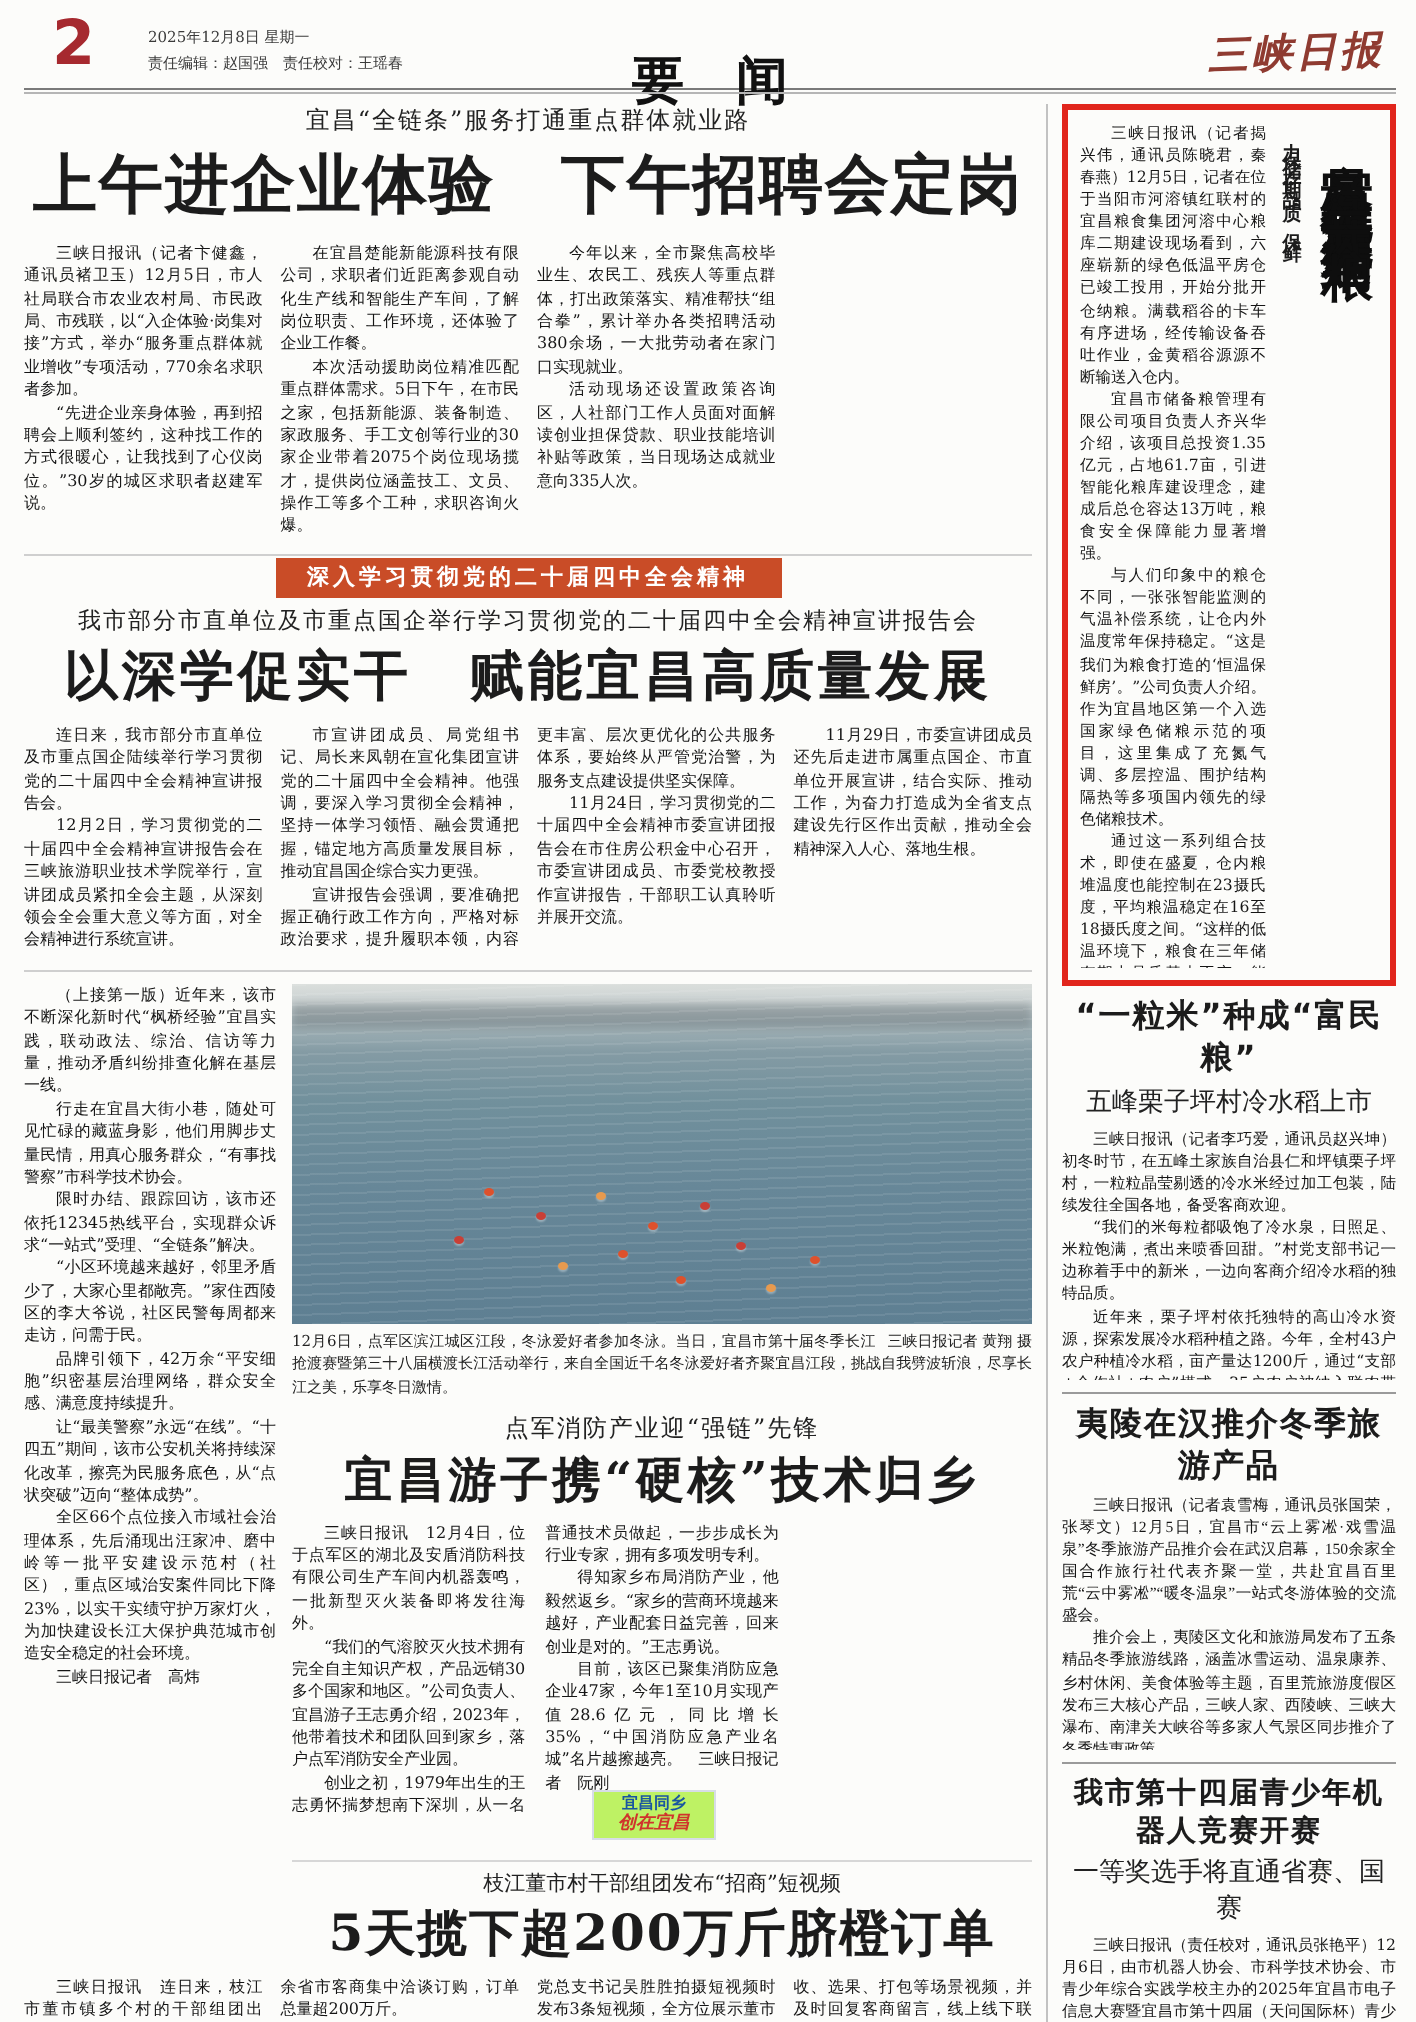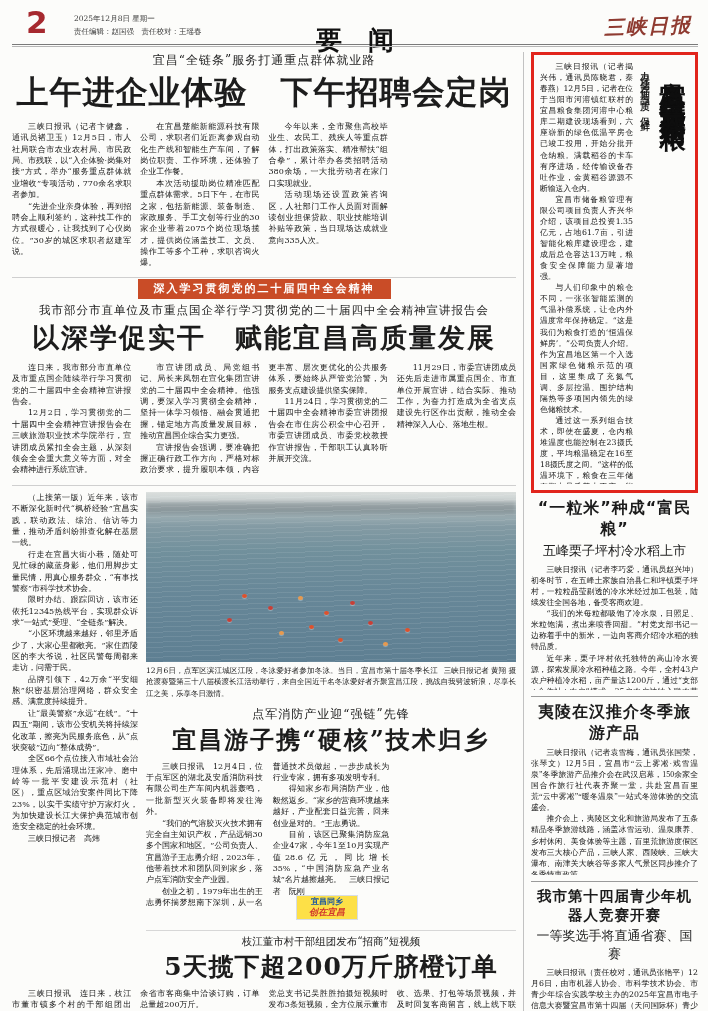--- a/index.html
+++ b/index.html
@@ -73,21 +73,21 @@
   .dot { position:absolute; width:5px; height:4px; border-radius:50%; background:#de512c; box-shadow:0 1px 1px rgba(255,255,255,.35); }
   .dot.b { background:#c93f36; } .dot.c { background:#e89a4e; }
   .caption { font-size:7.5px; line-height:1.5; text-align:justify; color:#222; margin-top:3px; }
   .caption .credit { float:right; white-space:nowrap; padding-left:6px; }
   
   .returnee { margin-top:7px; }
   .returnee .headline { text-align:center; font-size:24px; letter-spacing:2px; margin:1px 0 5px; }
   .returnee .cols { position:relative; column-count:3; column-gap:10px; column-fill:auto; height:163px; }
   .badge {
     position:absolute; left:150px; bottom:0; width:62px; text-align:center;
-    background:#fde047; border:1px solid #d7dde6; padding:1px 0; line-height:1.2;
+    background:#bef264; border:1px solid #d7dde6; padding:1px 0; line-height:1.2;
     font-family:"DejaVu Sans","Liberation Sans",sans-serif;
   }
   .badge .l1 { color:#1a56a0; font-size:8px; font-weight:bold; }
   .badge .l2 { color:#d0342c; font-size:9px; font-weight:bold; font-style:italic; }
   
   .citrus-head { margin-top:6px; border-top:1px solid #d7d7d7; padding-top:4px; }
   .citrus-head .headline { text-align:center; font-size:25px; letter-spacing:1px; margin-top:1px; }
   .citrus-body { column-count:4; column-gap:9px; column-fill:auto; height:70px; margin-top:5px; }
   
   .redbox {

